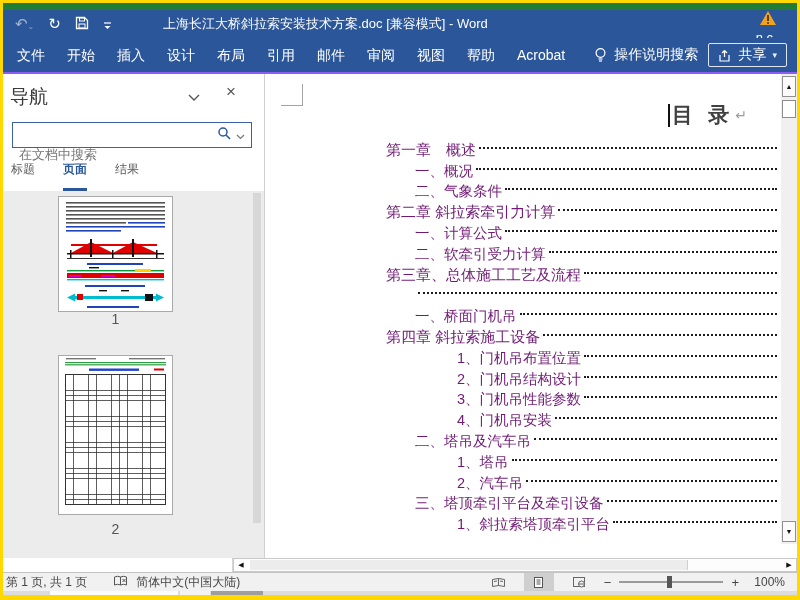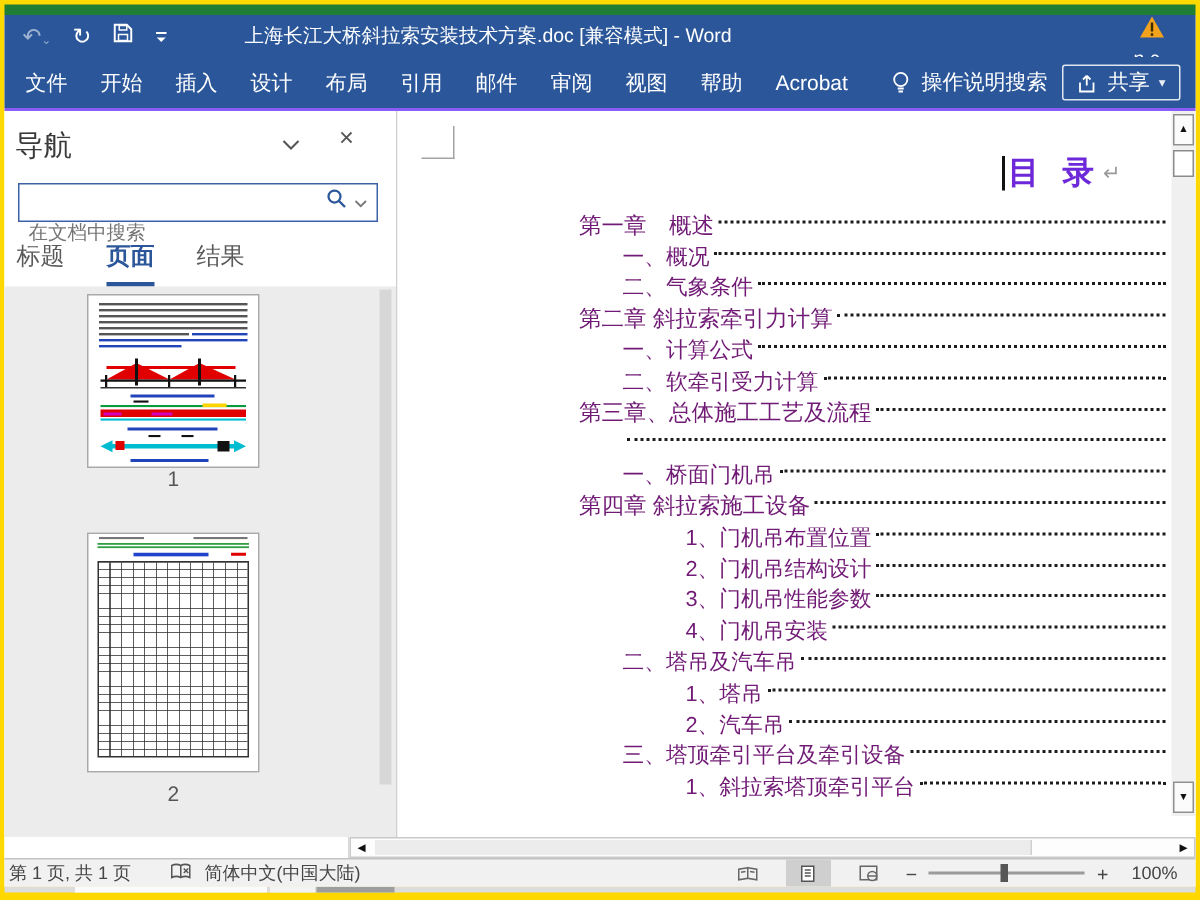--- a/index.html
+++ b/index.html
@@ -41,39 +41,39 @@
   .nav-head{height:42px;position:relative;flex:none;}
   .nav-title{position:absolute;left:7px;top:10px;font-size:19px;color:#3b3b3b;}
   .nav-head .hico{position:absolute;top:14px;}
   .nav-search{margin:6px 12px 0 9px;height:26px;border:1px solid #3a62a5;display:flex;align-items:center;flex:none;}
   .nav-search input{border:0;outline:0;flex:1;font-size:13px;color:#333;padding:0 6px;
                     font-family:"Liberation Sans",sans-serif;background:transparent;margin-top:39px;}
   .nav-search input::placeholder{color:#757575;opacity:1;}
   .nav-search .mag{margin-right:4px;}
   .nav-search .car{margin-right:6px;}
   .nav-tabs{margin:13px 0 0 8px;height:30px;display:flex;gap:28px;flex:none;}
-  .ntab{font-size:16px;color:#5a5a5a;padding-bottom:6px;}
+  .ntab{font-size:12px;color:#5a5a5a;padding-bottom:6px;}
   .ntab.active{color:#2b579a;font-weight:bold;border-bottom:3px solid #2b579a;}
   .thumb-area{flex:1;background:#ececec;position:relative;overflow:hidden;}
   .pg-thumb{position:absolute;left:55px;width:115px;background:#fff;border:1px solid #a9a9a9;overflow:hidden;}
   .pg-label{position:absolute;left:55px;width:115px;text-align:center;font-size:14px;color:#555;}
   .nav-scroll{position:absolute;right:2px;top:0;width:10px;height:100%;background:#ececec;}
   .nav-scroll .nthumb{position:absolute;left:1px;top:2px;width:8px;height:330px;background:#d7d7d7;}
   .t2-table{position:absolute;left:6px;top:18px;width:101px;height:131px;border:1px solid #333;
     background-image:
       repeating-linear-gradient(to right,transparent 0 7px,rgba(40,40,40,.75) 7px 7.7px),
       repeating-linear-gradient(to bottom,transparent 0 4.6px,rgba(40,40,40,.75) 4.6px 5.2px);}
 
   
   .docarea{flex:1;background:#fff;position:relative;overflow:hidden;}
   .cropmark{position:absolute;left:16px;top:10px;width:22px;height:22px;
             border-right:1px solid #a3a3a3;border-bottom:1px solid #a3a3a3;}
   .doc-heading{position:absolute;left:403px;top:28px;display:flex;align-items:center;height:26px;}
   .caret-bar{width:2px;height:23px;background:#111;margin-right:2px;}
-  .heading-text{color:#6d28d9;font-family:"Liberation Serif","DejaVu Serif",serif;
+  .heading-text{color:#404040;font-family:"Liberation Serif","DejaVu Serif",serif;
                 font-weight:bold;font-size:21px;letter-spacing:5px;white-space:nowrap;}
   .pilcrow{color:#9a9a9a;font-size:14px;margin-left:1px;}
   .toc{position:absolute;left:0;top:66px;width:514px;font-family:Liberation Sans, sans-serif;color:#701a75;}
   .toc-line{height:20.8px;display:flex;align-items:center;}
   .toc-line .toc-label{white-space:nowrap;font-size:14.5px;}
   .toc-line.lvl1 .toc-label{font-size:15px;}
   .toc-line.lvl1{padding-left:121px;}
   .toc-line.lvl2{padding-left:150px;}
   .toc-line.lvl3{padding-left:192px;}
   .leader{flex:1;border-bottom:2px dotted #1c1c1c;margin:0 2px 5px 3px;}

